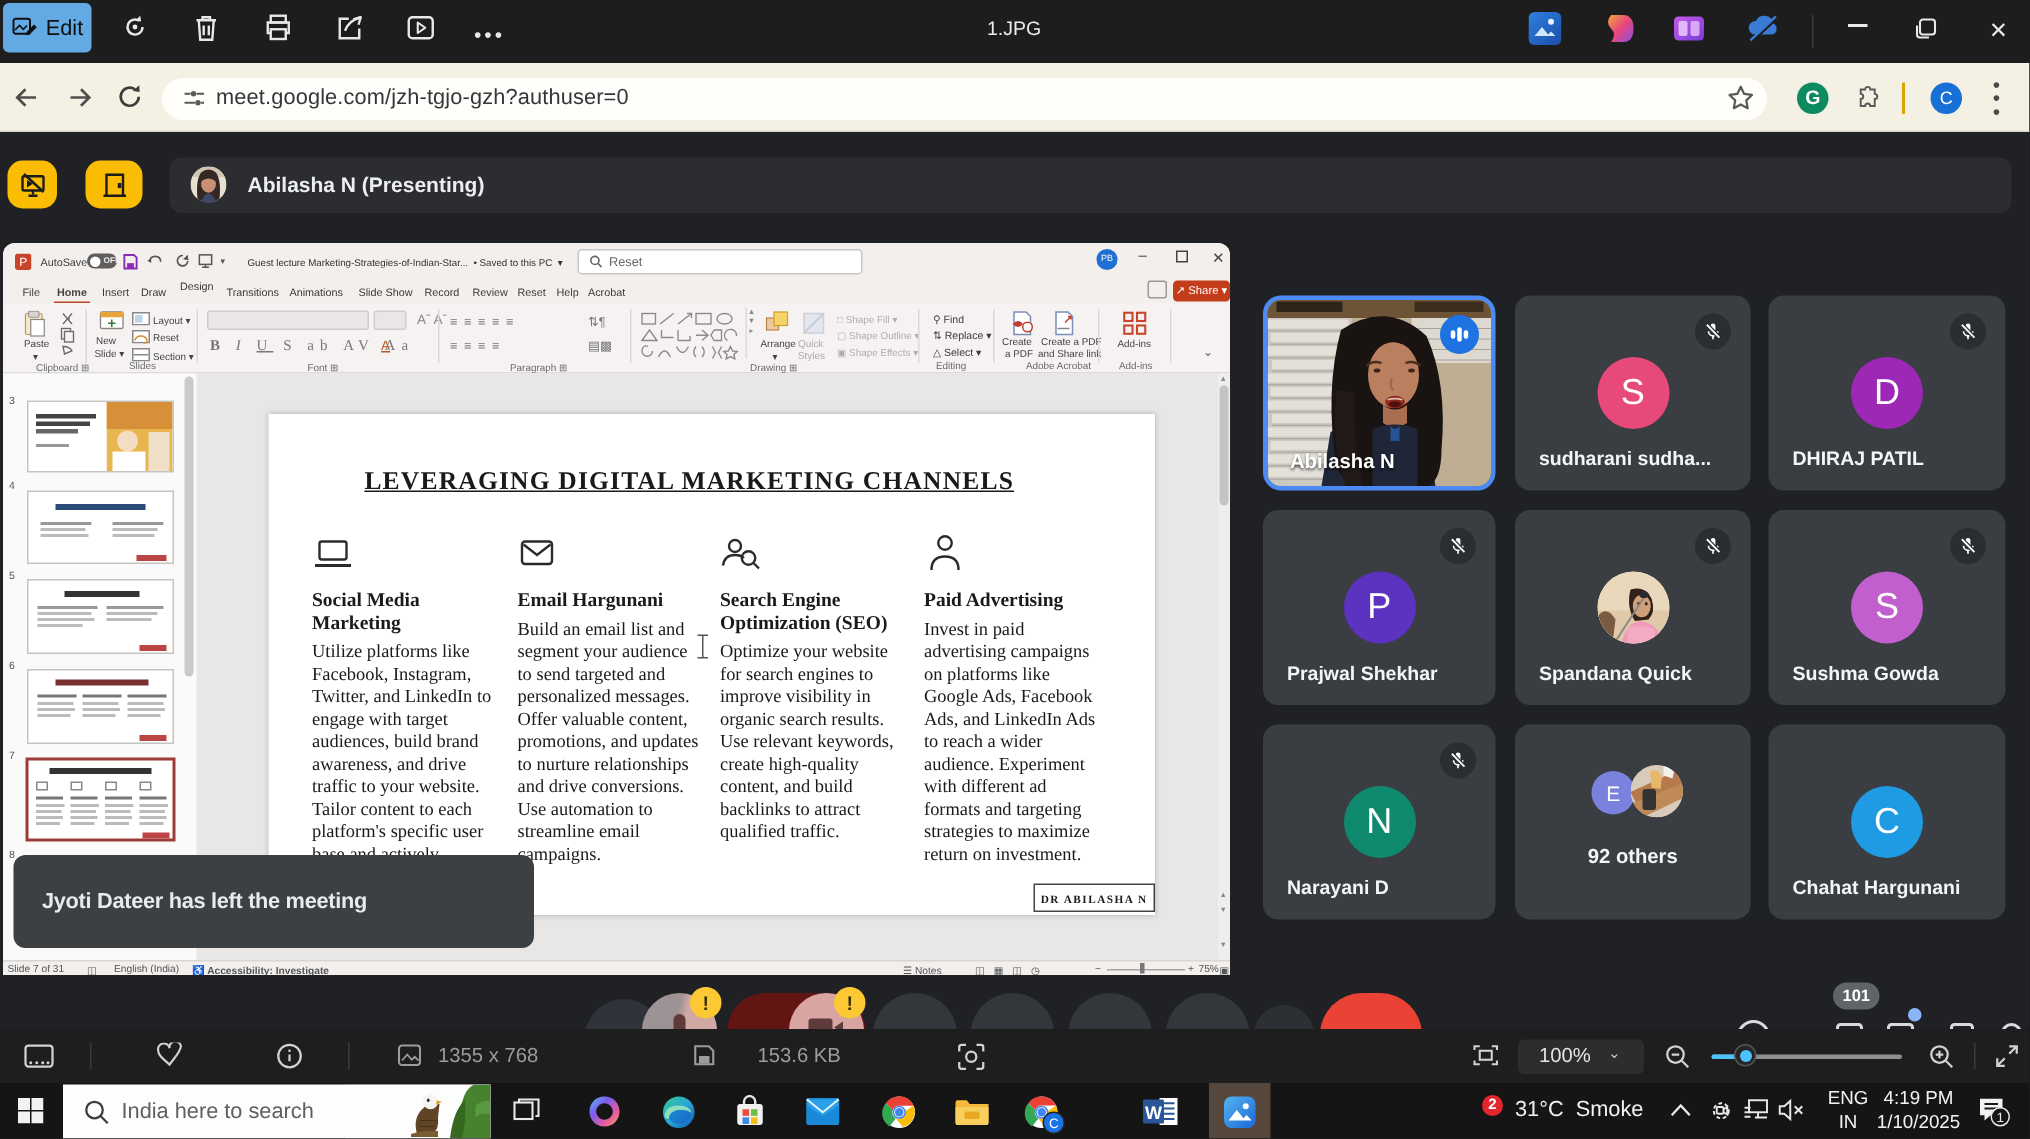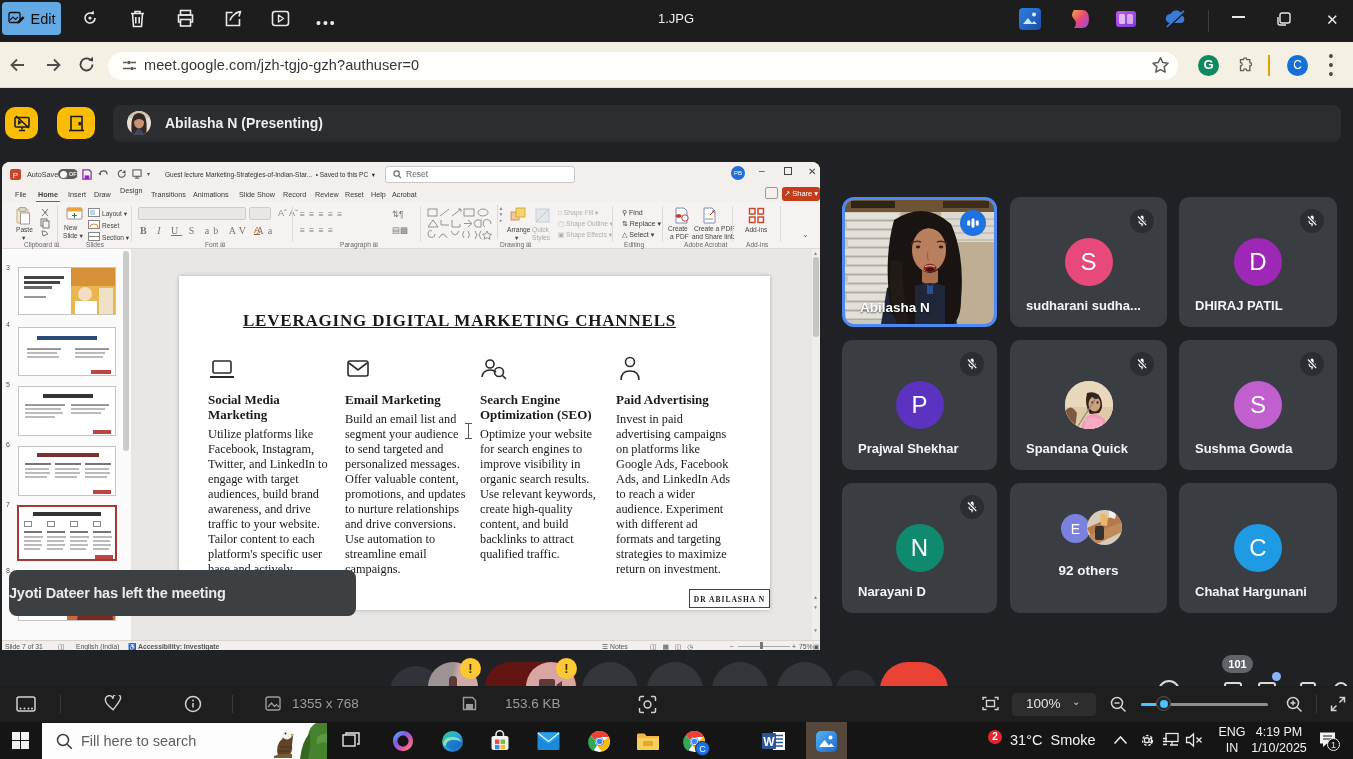--- a/index.html
+++ b/index.html
@@ -19,21 +19,21 @@
 .ybtn{position:absolute;background:#fbbc04;border-radius:10px}
 #hpill{position:absolute;left:113px;top:17px;width:1228px;height:37px;background:#2b2d30;border-radius:8px}
 #hname{position:absolute;left:52px;top:10px;font-size:14px;font-weight:700;color:#eceef1}
 
 #ppt{position:absolute;left:2px;top:74px;width:818px;height:488px;background:#f2efee;border-radius:8px 8px 0 0;font-family:"Liberation Sans",sans-serif;overflow:hidden}
 
 .tile{position:absolute;width:157px;height:130px;background:#3a3d41;border-radius:10px}
 .av{position:absolute;left:50%;top:65px;transform:translate(-50%,-50%);width:48px;height:48px;border-radius:50%;color:#fff;font-size:24px;display:flex;align-items:center;justify-content:center}
 .nm{position:absolute;left:16px;top:101px;font-size:13px;color:#f3f5f6;font-weight:700;white-space:nowrap}
 .mic{position:absolute;right:13px;top:12px;width:24px;height:24px;border-radius:50%;background:#2a2d31;display:flex;align-items:center;justify-content:center}
-#toast{position:absolute;left:9px;top:482px;width:347px;height:46px;background:#3c4043;border-radius:8px;color:#e8eaed;font-size:14.5px;font-weight:700;letter-spacing:-.2px;display:flex;align-items:center;z-index:30}
+#toast{position:absolute;left:9px;top:482px;width:347px;height:62px;background:#3c4043;border-radius:8px;color:#e8eaed;font-size:14.5px;font-weight:700;letter-spacing:-.2px;display:flex;align-items:center;padding-left:19px;z-index:30}
 
 #pbot{position:absolute;left:0;top:686px;width:1353px;height:36px;background:#1e1e1e;z-index:50;color:#9c9c9c;font-size:13.5px}
 
 #tbar{position:absolute;left:0;top:722px;width:1353px;height:37px;background:#151515;z-index:50}
 #sbox{position:absolute;left:42px;top:1px;width:285px;height:36px;background:#fdfdfd;overflow:hidden}
 </style></head>
 <body>
 <div id="ptop">
   <div id="editbtn"><svg width="17" height="17" viewBox="0 0 17 17">
         <rect x="1" y="2.5" width="11" height="10" rx="1.5" fill="none" stroke="#101010" stroke-width="1.3"></rect>
@@ -528,21 +528,21 @@
             </g>
           </svg>
         <svg class="abs" style="left:440px;top:80px" width="22" height="25" viewBox="0 0 22 25">
             <g fill="none" stroke="#2b2b2b" stroke-width="1.6">
               <circle cx="11" cy="6" r="4.5"></circle>
               <path d="M2 24 q0 -9 9 -9 q9 0 9 9"></path>
             </g>
           </svg>
 
         <div class="abs" style="left:29px;top:116px;font-size:13px;font-weight:700;line-height:15px">Social Media<br>Marketing</div>
-        <div class="abs" style="left:166px;top:116px;font-size:13px;font-weight:700;line-height:15px">Email Marketing</div>
+        <div class="abs" style="left:166px;top:116px;font-size:13px;font-weight:700;line-height:15px">Email Hargunani</div>
         <div class="abs" style="left:301px;top:116px;font-size:13px;font-weight:700;line-height:15px">Search Engine<br>Optimization (SEO)</div>
         <div class="abs" style="left:437px;top:116px;font-size:13px;font-weight:700;line-height:15px">Paid Advertising</div>
 
         <div class="abs" style="left:29px;top:151px;font-size:12.3px;line-height:15px">Utilize platforms like<br>Facebook, Instagram,<br>Twitter, and LinkedIn to<br>engage with target<br>audiences, build brand<br>awareness, and drive<br>traffic to your website.<br>Tailor content to each<br>platform's specific user<br>base and actively</div>
         <div class="abs" style="left:166px;top:136px;font-size:12.3px;line-height:15px">Build an email list and<br>segment your audience<br>to send targeted and<br>personalized messages.<br>Offer valuable content,<br>promotions, and updates<br>to nurture relationships<br>and drive conversions.<br>Use automation to<br>streamline email<br>campaigns.</div>
         <div class="abs" style="left:301px;top:151px;font-size:12.3px;line-height:15px">Optimize your website<br>for search engines to<br>improve visibility in<br>organic search results.<br>Use relevant keywords,<br>create high-quality<br>content, and build<br>backlinks to attract<br>qualified traffic.</div>
         <div class="abs" style="left:437px;top:136px;font-size:12.3px;line-height:15px">Invest in paid<br>advertising campaigns<br>on platforms like<br>Google Ads, Facebook<br>Ads, and LinkedIn Ads<br>to reach a wider<br>audience. Experiment<br>with different ad<br>formats and targeting<br>strategies to maximize<br>return on investment.</div>
         <div class="abs" style="left:510px;top:313px;width:81px;height:19px;border:1px solid #444;background:#fff;text-align:center;font-size:7.5px;font-weight:700;letter-spacing:1px;line-height:19px">DR ABILASHA N</div>
       </div>
       <div class="abs" style="left:466px;top:175px;width:1px;height:14px;background:#555"></div>
@@ -812,21 +812,21 @@
         <rect x="9" y="9" width="8" height="8"></rect>
       </g>
     </svg>
   <div id="sbox">
     <svg class="abs" style="left:14px;top:10px" width="17" height="17" viewBox="0 0 17 17">
         <g fill="none" stroke="#3c3c3c" stroke-width="1.5">
           <circle cx="7" cy="7" r="5.5"></circle>
           <path d="M11.2 11.2L15.8 15.8"></path>
         </g>
       </svg>
-    <div class="abs" style="left:39px;top:10px;font-size:14.5px;color:#5f5f5f">Fill here to search</div>
+    <div class="abs" style="left:39px;top:10px;font-size:14.5px;color:#5f5f5f">India here to search</div>
     <svg class="abs" style="left:188px;top:0" width="97" height="36" viewBox="0 0 97 36">
         <rect width="97" height="36" fill="#fdfdfd"></rect>
         <path d="M78 36 Q74 6 86 0 L97 0 L97 36z" fill="#47822f"></path>
         <path d="M70 36 Q72 18 80 10 Q81 24 78 36z" fill="#35691f"></path>
         <path d="M87 14 Q92 10 97 11 L97 20 Q91 18 87 22z" fill="#5a9a40"></path>
         <path d="M52 16 Q57 10 63 13 L62 22 Q63 30 58 33 L48 33 Q45 22 52 16z" fill="#5f4426"></path>
         <path d="M50 24h11M49 28h11" stroke="#4a3118" stroke-width=".8"></path>
         <circle cx="57" cy="11.5" r="5" fill="#f6f4f0"></circle>
         <path d="M61 10.5l3.6 1.2-3.6 1.6z" fill="#d8a018"></path>
         <ellipse cx="55.5" cy="10.5" rx=".9" ry="1.1" fill="#222"></ellipse>

